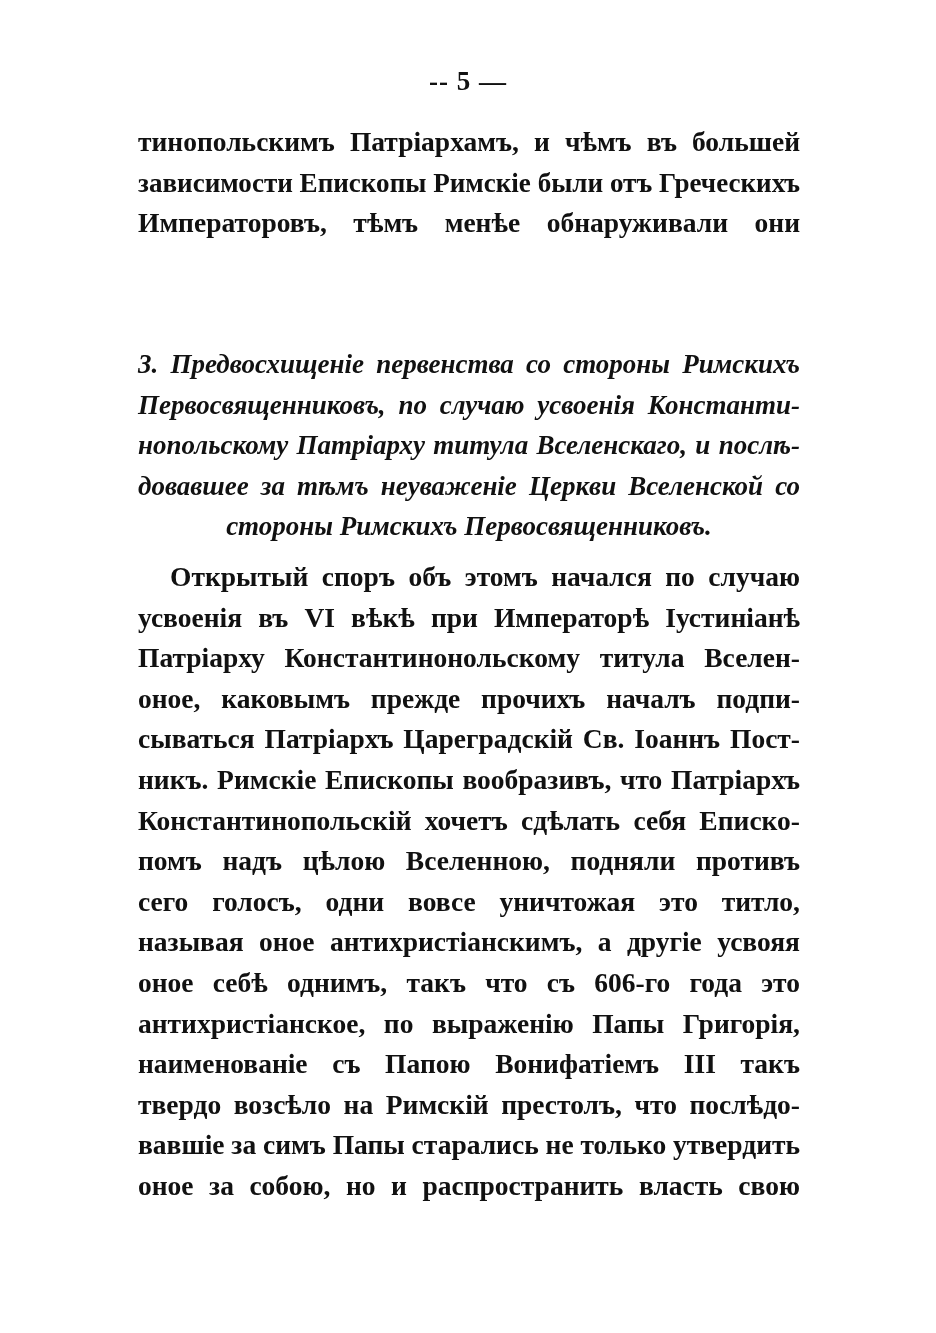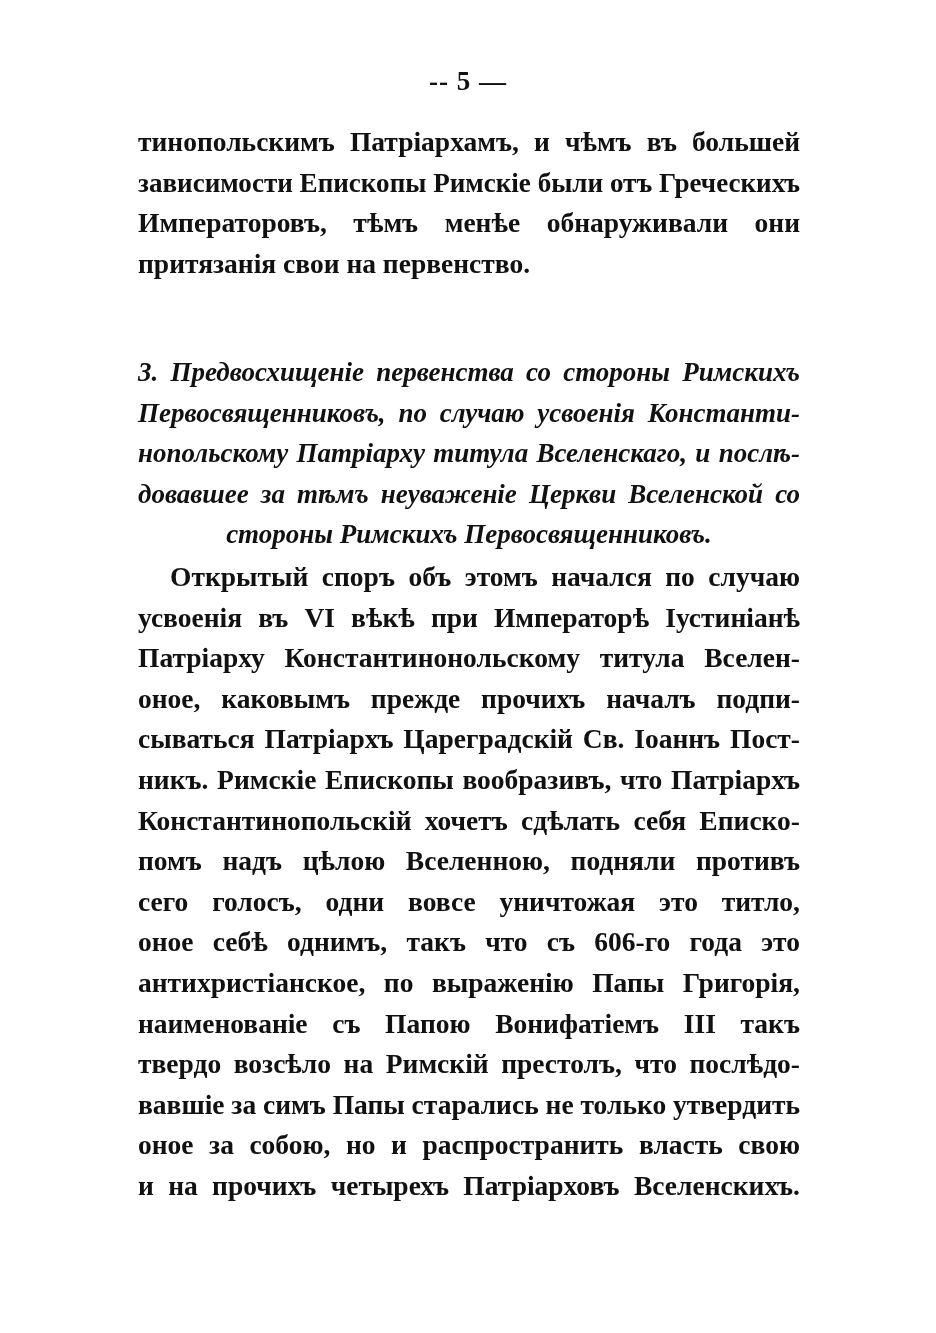--- a/index.html
+++ b/index.html
@@ -14,58 +14,57 @@
     display: block; height: 40.6px; line-height: 40.6px; white-space: nowrap;
     text-align: justify; text-align-last: justify;
     font-family: "Liberation Serif", "DejaVu Serif", serif;
     font-weight: bold; font-size: 27.5px; transform-origin: left center;
   }
   .line.last { text-align-last: left; }
   .line.center { text-align: center; text-align-last: center; }
   .line.indent { padding-left: 32px; }
   .heading .line { font-style: italic; font-size: 27px; text-align: center; }
   #para1 { top: 122px; }
-  #heading { top: 352px; }
+  #heading { top: 344px; }
   #para2 { top: 557px; }
   .it { }
 </style>
 </head>
 <body>
 
 <div class="page">
 
   <div class="pagenum">-- 5 —</div>
 
   <div class="block" id="para1">
     <span class="line">тинопольскимъ Патріархамъ, и чѣмъ въ большей</span>
     <span class="line" style="transform: scaleX(0.9846);">зависимости Епископы Римскіе были отъ Греческихъ</span>
     <span class="line">Императоровъ, тѣмъ менѣе обнаруживали они</span>
-    <span class="line last">притязанія свои на первенство.</span>
   </div>
 
   <div class="block heading" id="heading">
     <span class="line">3. Предвосхищеніе первенства со стороны Римскихъ</span>
     <span class="line">Первосвященниковъ, по случаю усвоенія Константи-</span>
     <span class="line">нопольскому Патріарху титула Вселенскаго, и послѣ-</span>
     <span class="line">довавшее за тѣмъ неуваженіе Церкви Вселенской со</span>
     <span class="line center">стороны Римскихъ Первосвященниковъ.</span>
   </div>
 
   <div class="block" id="para2">
     <span class="line indent"><span>Открытый споръ объ этомъ начался по случаю</span></span>
     <span class="line"><span>усвоенія въ VI вѣкѣ при Императорѣ Іустиніанѣ</span></span>
     <span class="line"><span>Патріарху Константинонольскому титула </span><span class="it">Вселен-</span></span>
     <span class="line"><span class="it">оное</span><span>, каковымъ прежде прочихъ началъ подпи-</span></span>
     <span class="line" style="transform: scaleX(1);"><span>сываться Патріархъ Цареградскій </span><span class="it">Св. Іоаннъ Пост-</span></span>
     <span class="line"><span class="it">никъ</span><span>. Римскіе Епископы вообразивъ, что Патріархъ</span></span>
     <span class="line"><span>Константинопольскій хочетъ сдѣлать себя Еписко-</span></span>
     <span class="line"><span>помъ надъ цѣлою Вселенною, подняли противъ</span></span>
     <span class="line"><span>сего голосъ, одни вовсе уничтожая это титло,</span></span>
+    <span class="line"><span>называя оное антихристіанскимъ, а другіе усвояя</span></span>
     <span class="line"><span>оное себѣ однимъ, такъ что съ 606-го года это</span></span>
     <span class="line"><span>антихристіанское, по выраженію Папы Григорія,</span></span>
     <span class="line"><span>наименованіе съ Папою Вонифатіемъ III такъ</span></span>
     <span class="line"><span>твердо возсѣло на Римскій престолъ, что послѣдо-</span></span>
     <span class="line" style="transform: scaleX(0.9996);"><span>вавшіе за симъ Папы старались не только утвердить</span></span>
     <span class="line"><span>оное за собою, но и распространить власть свою</span></span>
-    <span class="line"><span>и на прочихъ четырехъ Патріарховъ Вселенскихъ.</span></span>
   </div>
 
 </div>
 
 </body></html>

